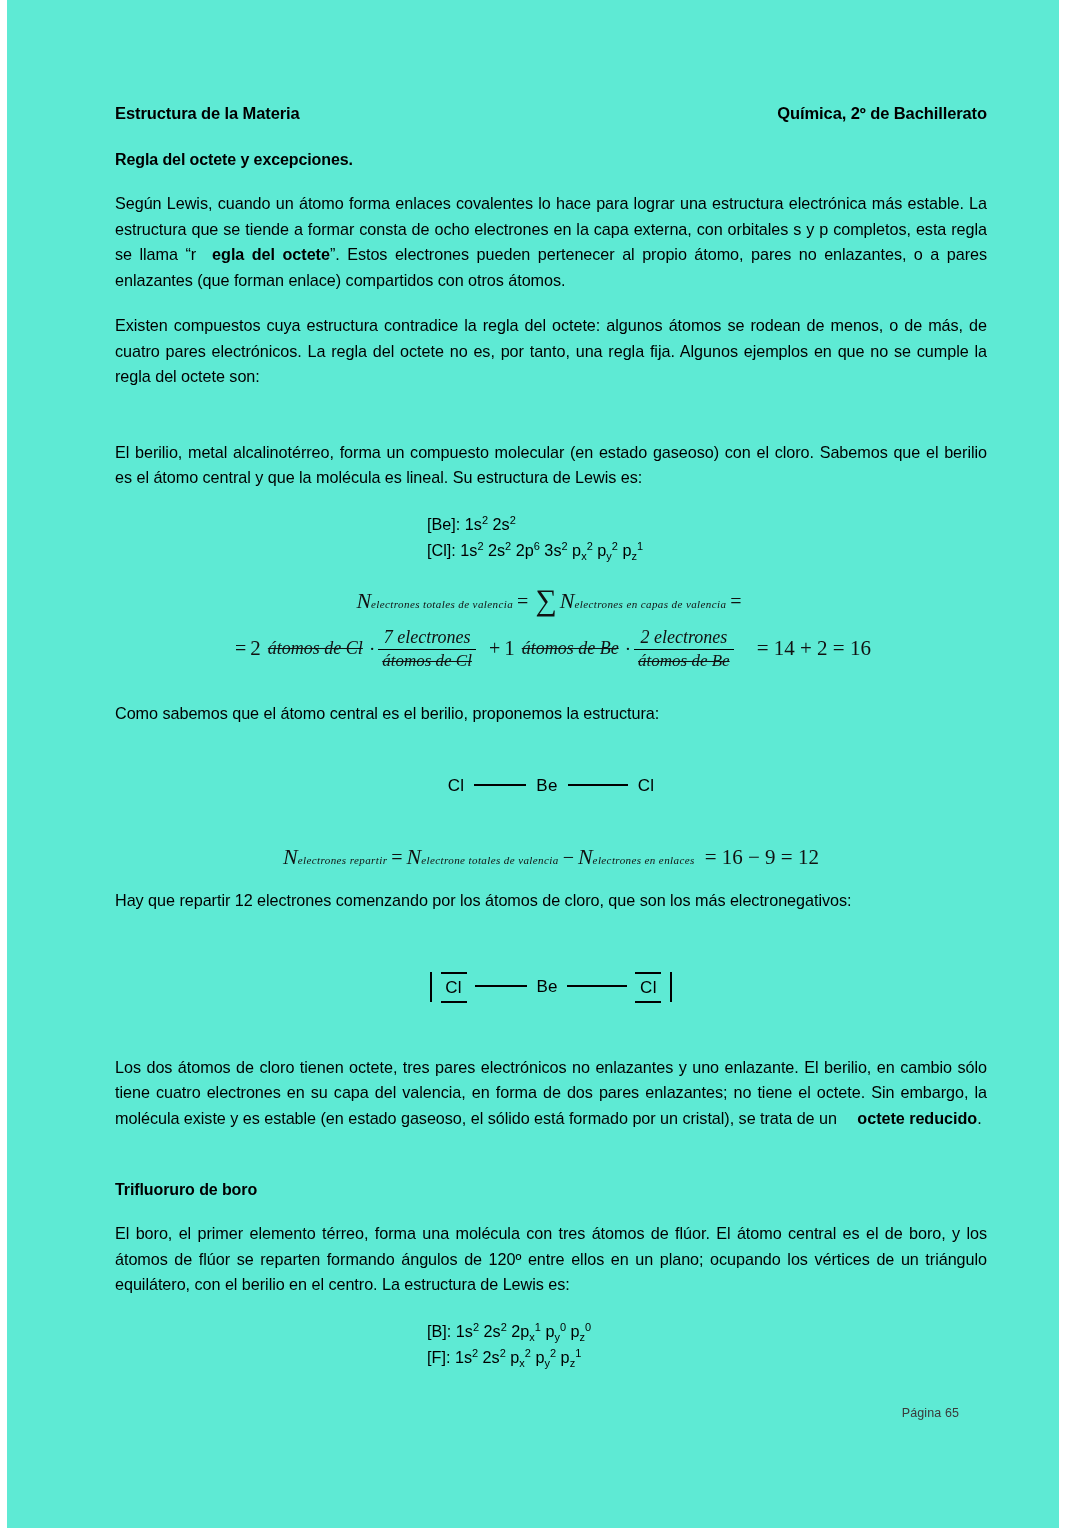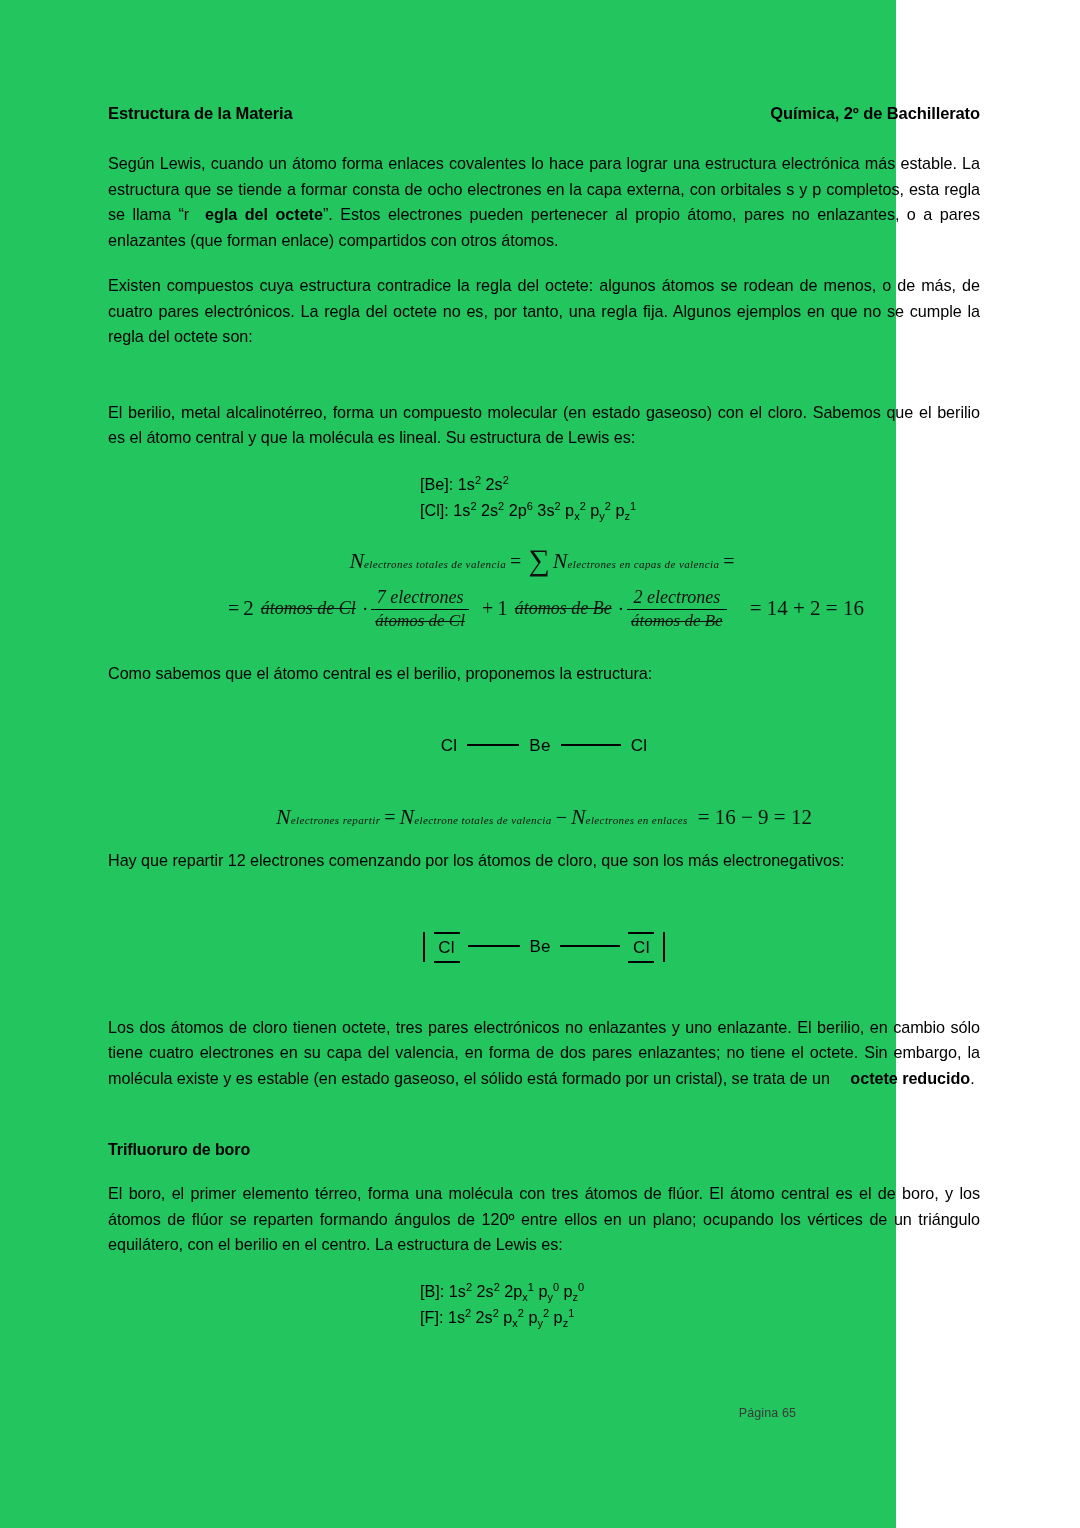--- a/index.html
+++ b/index.html
@@ -10,24 +10,24 @@
   body {
     width: 1080px;
     height: 1528px;
     font-family: "Liberation Sans", sans-serif;
     color: #000000;
     position: relative;
     overflow: hidden;
   }
   .page {
     position: absolute;
-    left: 0; top: 0;
-    width: 896px;
+    left: 7px; top: 0;
+    width: 1052px;
     height: 1528px;
-    background: #22c55e;
+    background: #5eead4;
   }
   .content {
     position: absolute;
     left: 108px;
     top: 104px;
     width: 872px;
   }
 
   
   .doc-header {
@@ -204,20 +204,21 @@
 
 <div class="page">
 
   <div class="content">
 
     <div class="doc-header">
       <span>Estructura de la Materia</span>
       <span>Química, 2º de Bachillerato</span>
     </div>
 
+    <h2 class="section-title">Regla del octete y excepciones.</h2>
 
     <p class="body"><span>Según Lewis, cuando un átomo forma enlaces covalentes lo hace para lograr una estructura electrónica más estable. La estructura que se tiende a formar consta de ocho electrones en la capa externa, con orbitales s y p completos, esta regla se llama “r</span><b>egla del octete</b><span>”. Estos electrones pueden pertenecer al propio átomo, pares no enlazantes, o a pares enlazantes (que forman enlace) compartidos con otros átomos.</span></p>
 
     <p class="body">Existen compuestos cuya estructura contradice la regla del octete: algunos átomos se rodean de menos, o de más, de cuatro pares electrónicos. La regla del octete no es, por tanto, una regla fija.  Algunos ejemplos en que no se cumple la regla del octete son:</p>
 
     <div class="spacer-lg"></div>
 
 
     <p class="body">El berilio, metal alcalinotérreo, forma un compuesto molecular (en estado gaseoso) con el cloro. Sabemos que el berilio es el átomo central y que la molécula es lineal. Su estructura de Lewis es:</p>
 

